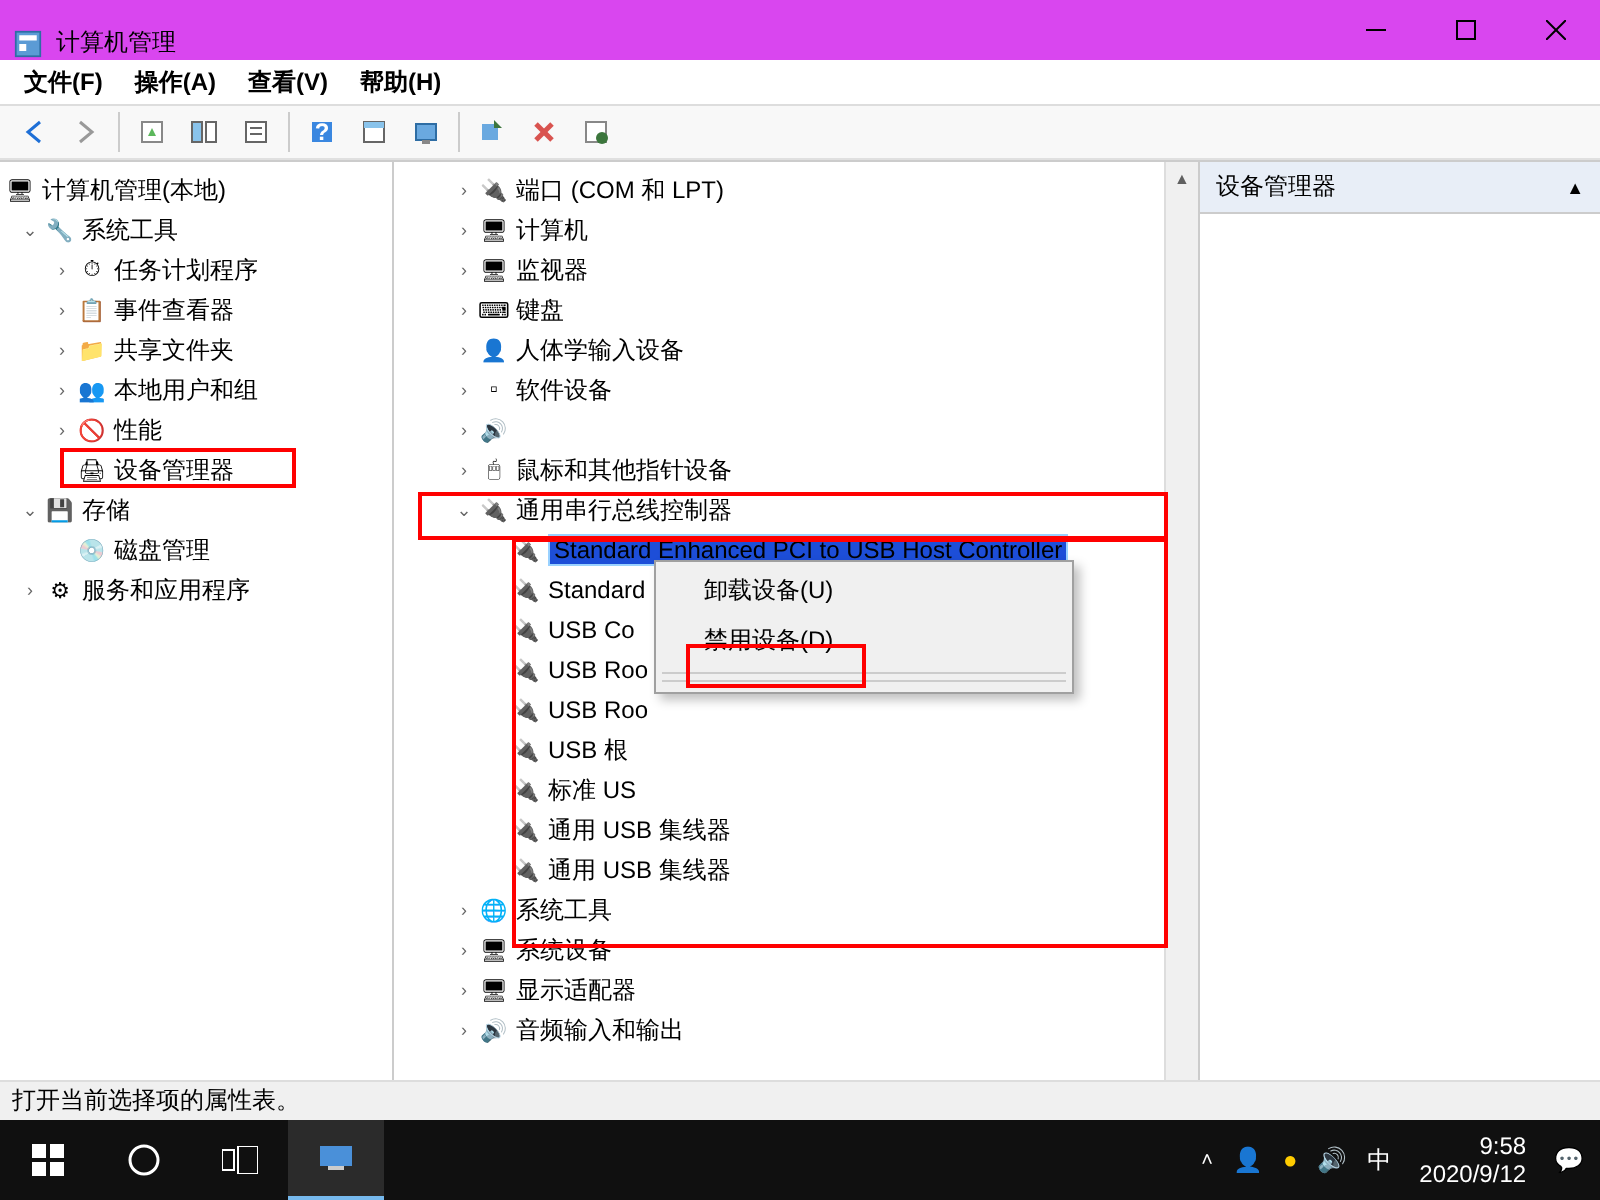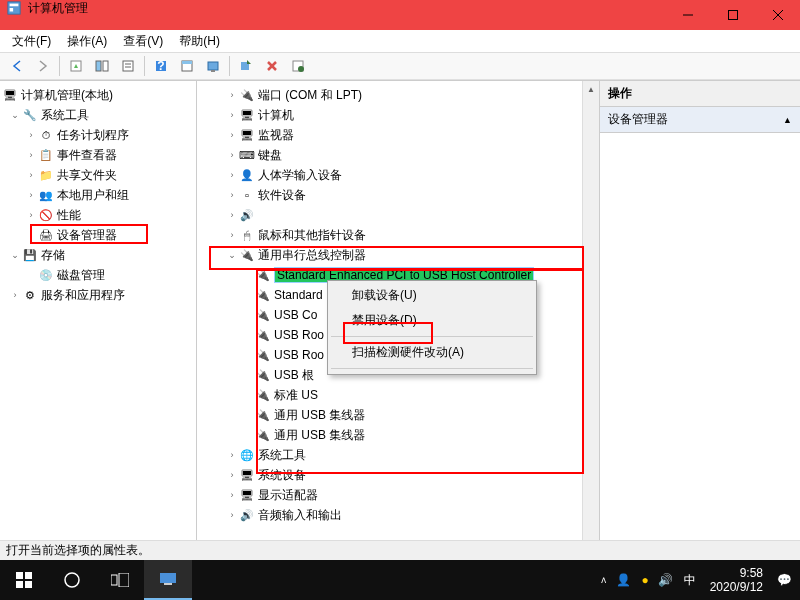--- a/index.html
+++ b/index.html
@@ -1,47 +1,47 @@
 <!DOCTYPE html>
 <html><head>
 <meta charset="utf-8">
 <style>
 * { box-sizing: border-box; margin: 0; padding: 0; font-family: "Microsoft YaHei", "Segoe UI", sans-serif; font-size: 12px; }
 body { width: 800px; height: 600px; background: #fff; overflow: hidden; position: relative; }
 
 
-.titlebar { height: 30px; background: #ef4444; display: flex; align-items: flex-start; padding-left: 6px; }
+.titlebar { height: 30px; background: #d946ef; display: flex; align-items: flex-end; padding-left: 6px; }
 .titlebar .tb-icon { width: 16px; height: 16px; margin-right: 6px; display:flex; align-items:center; justify-content:center; }
 .titlebar .tb-title { flex: 1; font-size: 12px; }
 .titlebar .tb-btn { width: 45px; height: 30px; display: flex; align-items: center; justify-content: center; }
 
 
 .menubar { height: 22px; display: flex; align-items: center; padding: 0 6px; gap: 4px; }
-.menubar .menu-item { padding: 2px 6px; }
+.menubar .menu-item { padding: 2px 6px; font-weight: bold; }
 
 
 .toolbar { height: 28px; border-top: 1px solid #ddd; border-bottom: 1px solid #e0e0e0; display: flex; align-items: center; padding: 0 4px; gap: 0; background: #f8f8f8; }
 .toolbar .tbtn { width: 24px; height: 22px; display: flex; align-items: center; justify-content: center; margin: 0 1px; }
 .toolbar .sep { width: 1px; height: 20px; background: #ccc; margin: 0 3px; }
 
 
 .main { position: absolute; top: 80px; left: 0; right: 0; bottom: 45px; display: flex; border-top: 1px solid #ccc; }
 .left-pane { width: 197px; border-right: 1px solid #ccc; background: #fff; overflow: hidden; }
 .mid-pane { flex: 1; border-right: 1px solid #ccc; background: #fff; position: relative; overflow: hidden; }
 .right-pane { width: 200px; background: #fff; }
 
 
 .tree { padding: 4px 0; white-space: nowrap; }
 .tree-row { display: flex; align-items: center; height: 20px; padding: 0 2px; }
 .tree-toggle { width: 14px; display: inline-flex; justify-content: center; font-size: 9px; color: #666; }
 .tree-icon { width: 16px; height: 16px; margin-right: 3px; display:inline-flex; align-items:center; justify-content:center; font-size:11px; }
 .tree-label { }
 .indent { display:inline-block; }
 
-.sel { background: #22c55e; border: 1px solid #99d1ff; padding: 0 2px; }
+.sel { background: #1d4ed8; border: 1px solid #99d1ff; padding: 0 2px; }
 
 
 .right-header { background: #f0f0f0; border-bottom: 1px solid #ccc; padding: 4px 8px; font-weight: bold; }
 .right-sub { background: #e8eef7; border-bottom: 1px solid #ccc; padding: 4px 8px; display:flex; justify-content:space-between; align-items:center; }
 .right-link { padding: 6px 20px; color: #0066cc; display:flex; justify-content:space-between; align-items:center; }
 .window-bottom-status { position:absolute; left:0; right:0; bottom:40px; height: 20px; border-top:1px solid #ddd; background:#f0f0f0; display:flex; align-items:center; padding:0 6px;text-align:right; }
 
 
 .vscroll { position:absolute; right:0; top:0; bottom:0; width:17px; background:#f0f0f0; border-left:1px solid #ddd; display:flex; flex-direction:column; }
 .vscroll .arrow { height:17px; display:flex;align-items:center;justify-content:center;font-size:8px;color:#606060; }
@@ -373,27 +373,25 @@
           <span class="tree-toggle">›</span>
           <span class="tree-icon">🔊</span>
           <span class="tree-label">音频输入和输出</span>
         </div>
     </div>
 
     <div class="context-menu" style="left:130px; top:199px; width:210px">
       <div class="cm-item">卸载设备(U)</div>
       <div class="cm-item">禁用设备(D)</div>
       <div class="cm-sep"></div>
-      <div class="cm-item">扫描检测硬件改动(A)</div>
       <div class="cm-sep"></div>
     </div>
   </div>
 
   <div class="right-pane">
-    <div class="right-header">操作</div>
     <div class="right-sub">
       <span>设备管理器</span>
       <span style="font-size:9px">▲</span>
     </div>
   </div>
 </div>
 
 <div class="window-bottom-status">
   <span>打开当前选择项的属性表。</span>
 </div>

